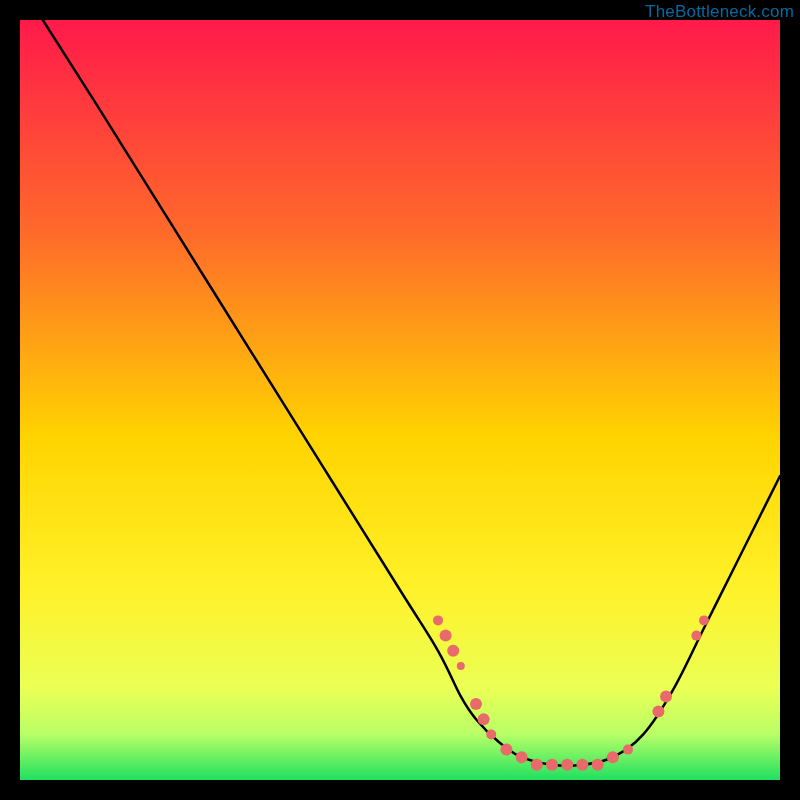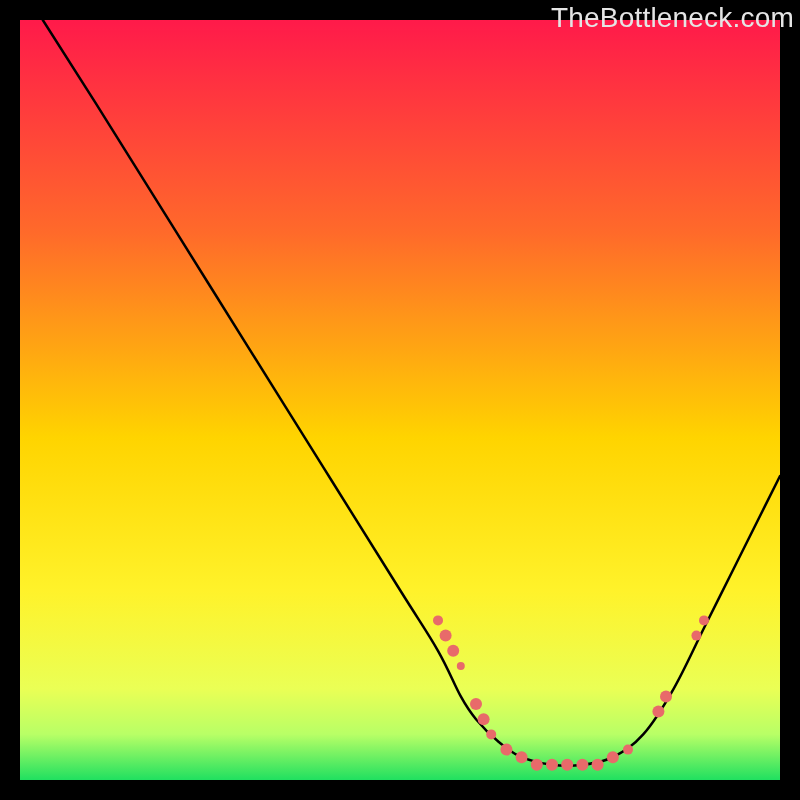--- a/index.html
+++ b/index.html
@@ -23,22 +23,22 @@
     position: absolute;
     left: 0;
     top: 0;
     width: 760px;
     height: 760px;
   }
   .watermark {
     position: absolute;
     top: 2px;
     right: 6px;
-    color: #e5e5e5;
-    font-size: 28px;
+    color: #0369a1;
+    font-size: 17px;
     font-weight: 500;
     z-index: 10;
     letter-spacing: 0.2px;
   }
   svg {
     display: block;
   }
 </style>
 </head>
 <body>

